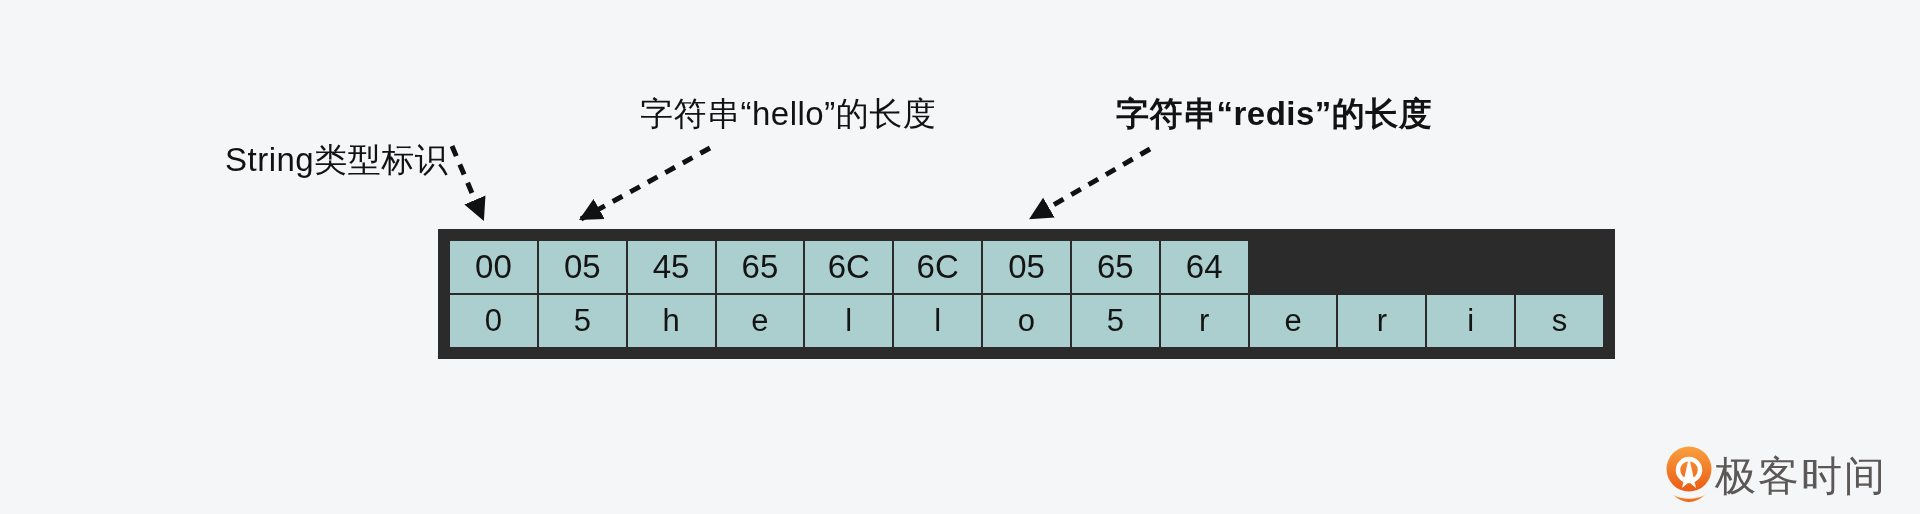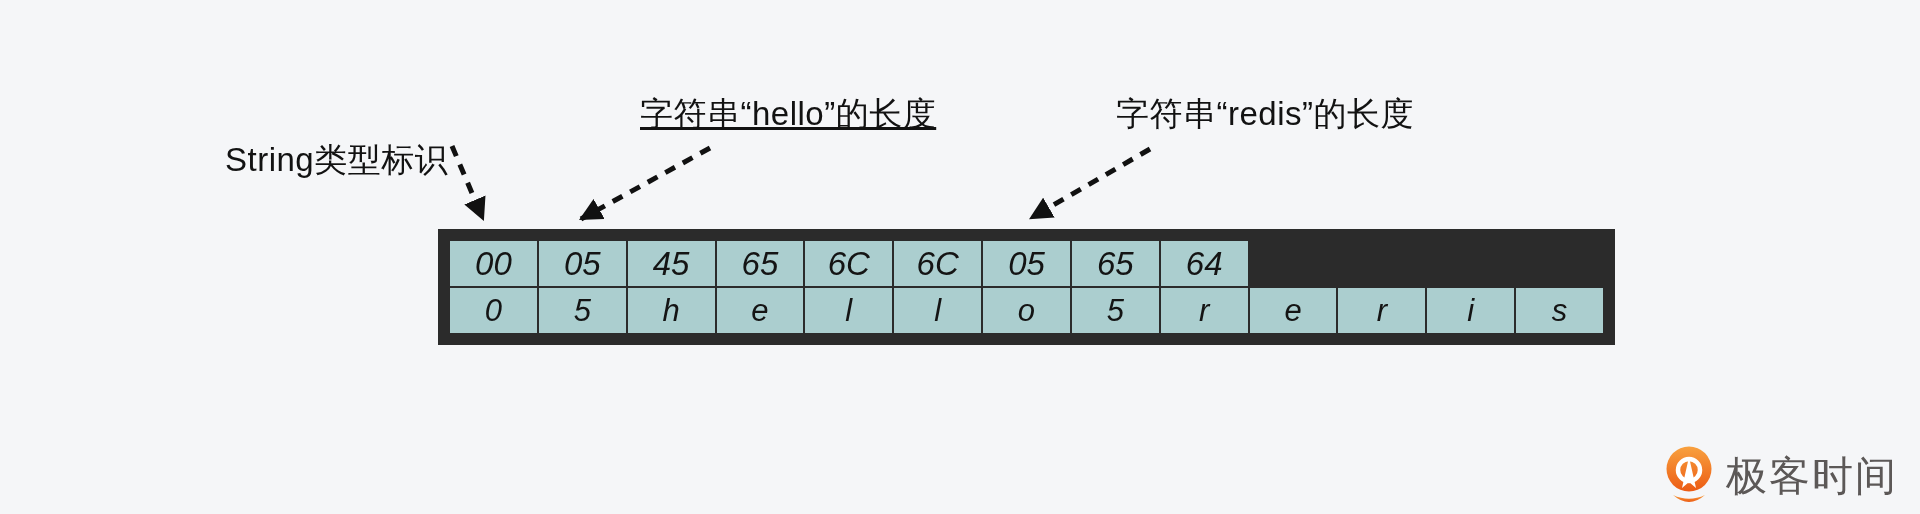--- a/index.html
+++ b/index.html
@@ -6,41 +6,41 @@
   .canvas {
     position:relative; width:1920px; height:514px;
     background:var(--bg,#f5f6f8); overflow:hidden;
     font-family:"Liberation Sans", sans-serif;
   }
   .annotation {
     position:absolute; font-size:33px; color:#121212;
     white-space:nowrap; letter-spacing:0.5px;
   }
   #label-string-type { left:225px; top:92px;margin-top:46px; }
-  #label-hello-len  { left:640px;  top:92px;text-decoration:underline; }
-  #label-redis-len  { left:1116px; top:92px; }
+  #label-hello-len  { left:640px;  top:92px; }
+  #label-redis-len  { left:1116px; top:92px;font-weight:bold; }
 
   svg.arrows { position:absolute; left:0; top:0; }
 
   .byte-table {
-    position:absolute; left:438px; top:229px; width:1177px; height:116px;
+    position:absolute; left:438px; top:229px; width:1177px; height:130px;
     box-sizing:border-box; background:var(--border-c,#2b2b2b);
-    display:grid; grid-template-rows:1fr 1fr; gap:2px; padding:12px;font-style:italic;
+    display:grid; grid-template-rows:1fr 1fr; gap:2px; padding:12px;
   }
   .byte-row { display:grid; grid-template-columns:repeat(13,1fr); gap:2px; }
   .cell {
     background:var(--cell-c,#abcecf); display:flex; align-items:center;
     justify-content:center; font-size:33px; color:#141414;
   }
   #char-row .cell { font-size:31px; }
 
   .logo { position:absolute; left:1666px; top:444px; display:flex; align-items:center; }
   .logo-text {
     font-size:41px; color:var(--logo-text,#5c5857);
-    letter-spacing:2px; margin-left:14px; white-space:nowrap;
+    letter-spacing:2px; margin-left:3px; white-space:nowrap;
   }
 </style>
 </head>
 <body>
 
 <div class="canvas">
 
   <div class="annotation" id="label-string-type">String类型标识</div>
   <div class="annotation" id="label-hello-len">字符串“hello”的长度</div>
   <div class="annotation" id="label-redis-len">字符串“redis”的长度</div>

